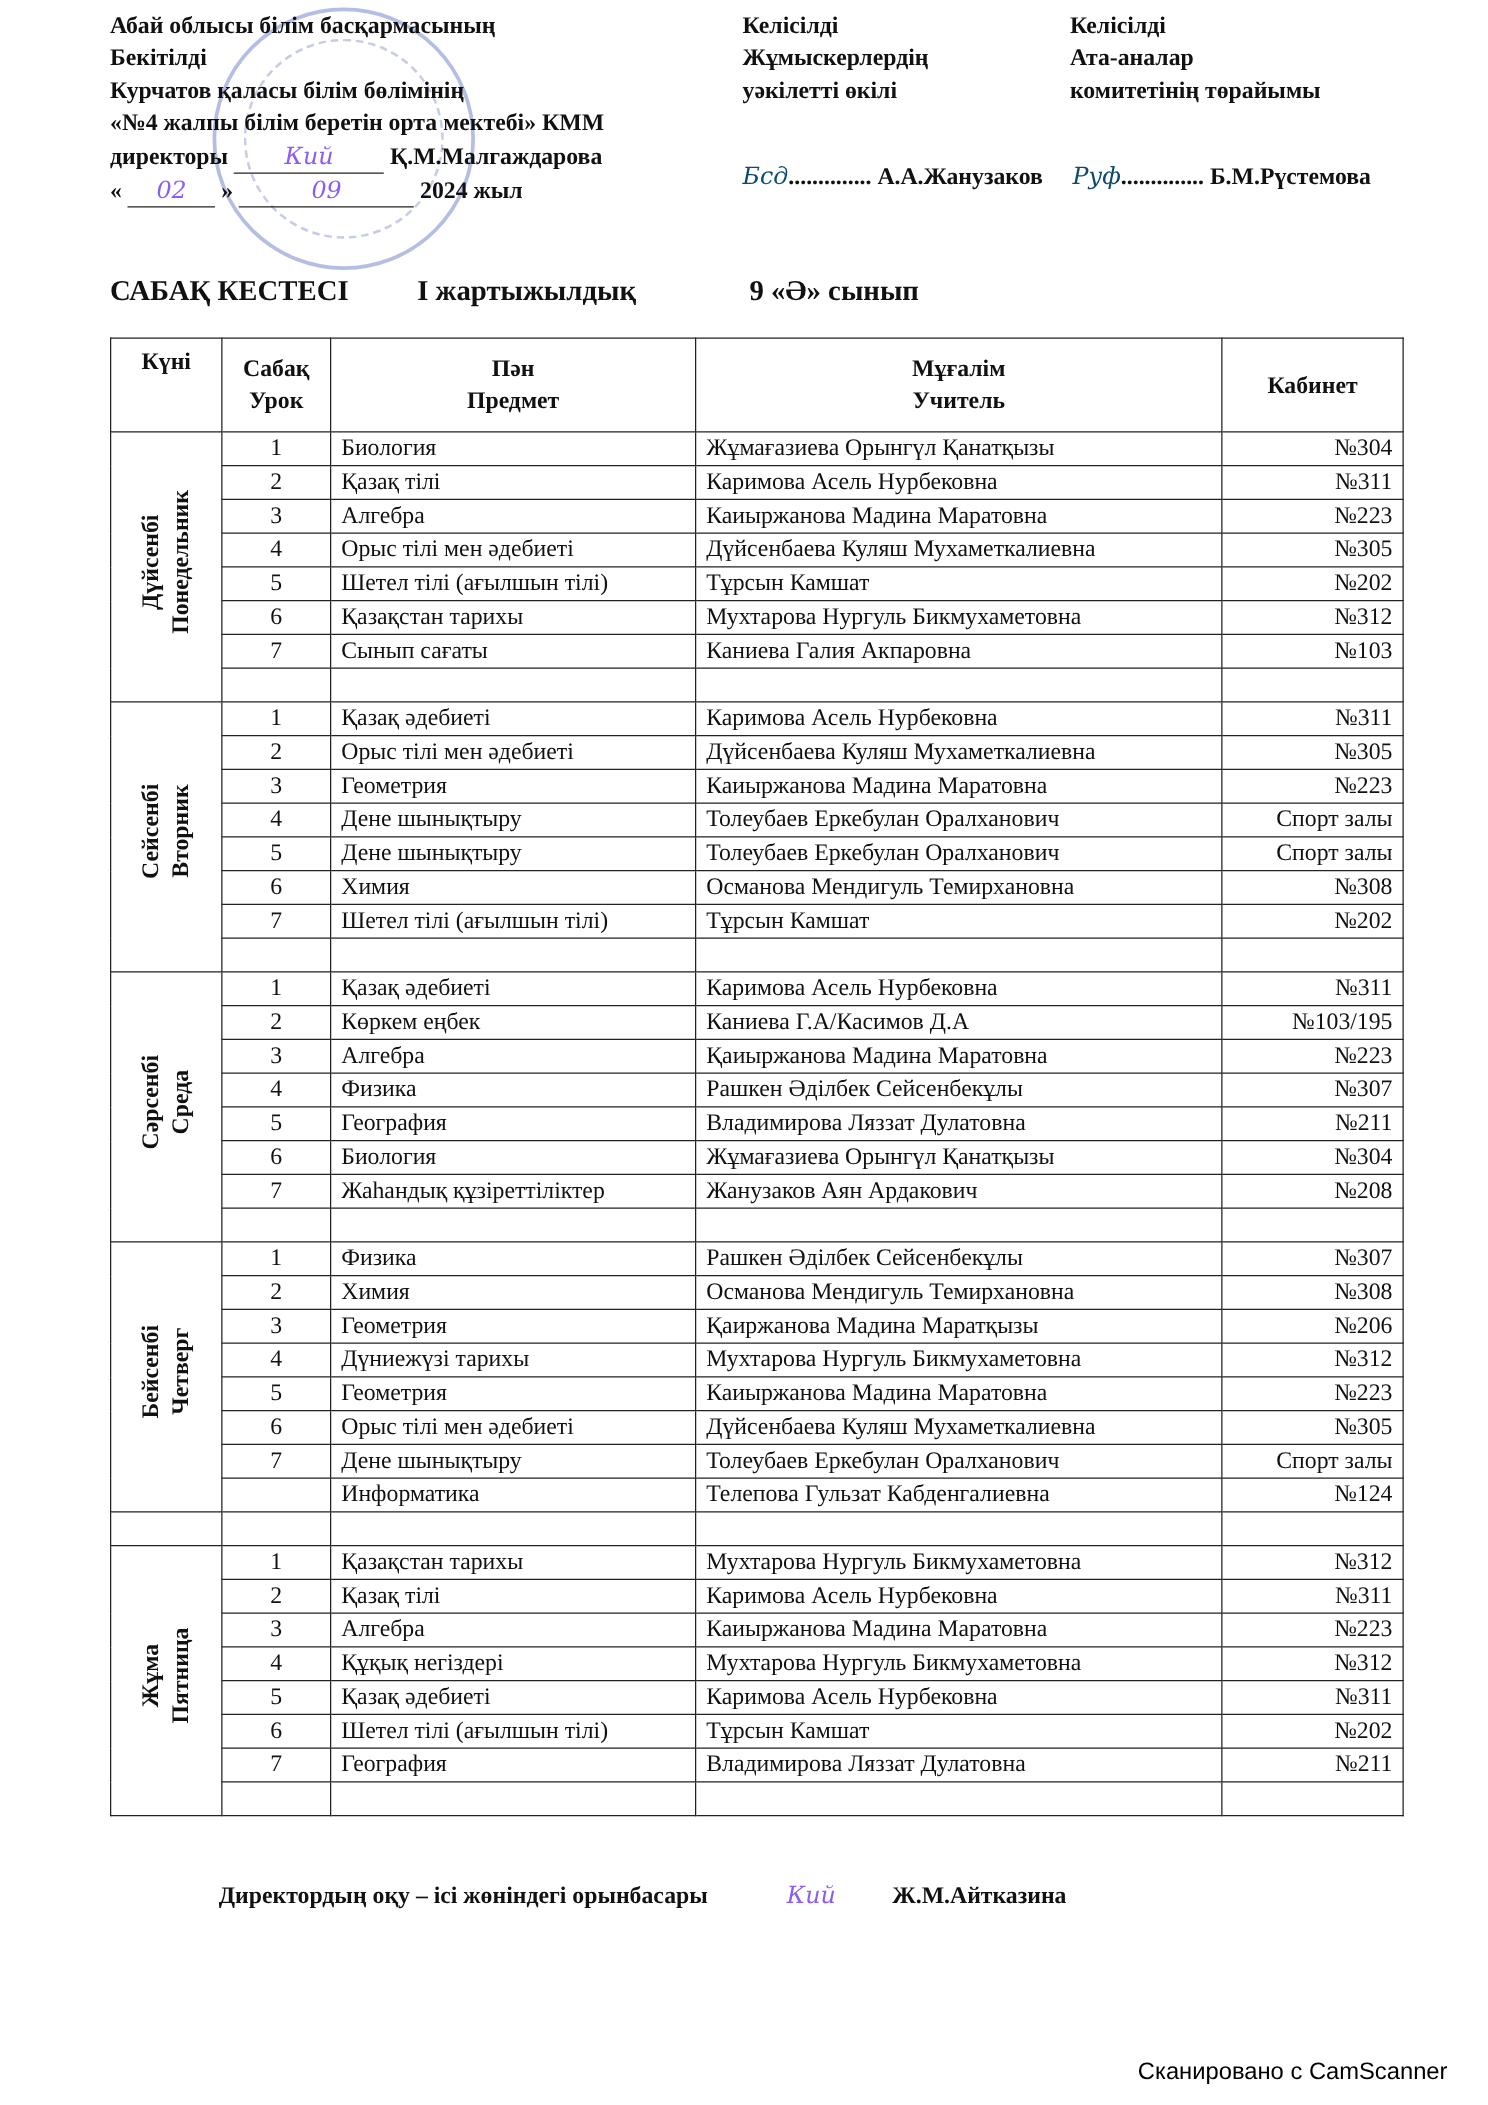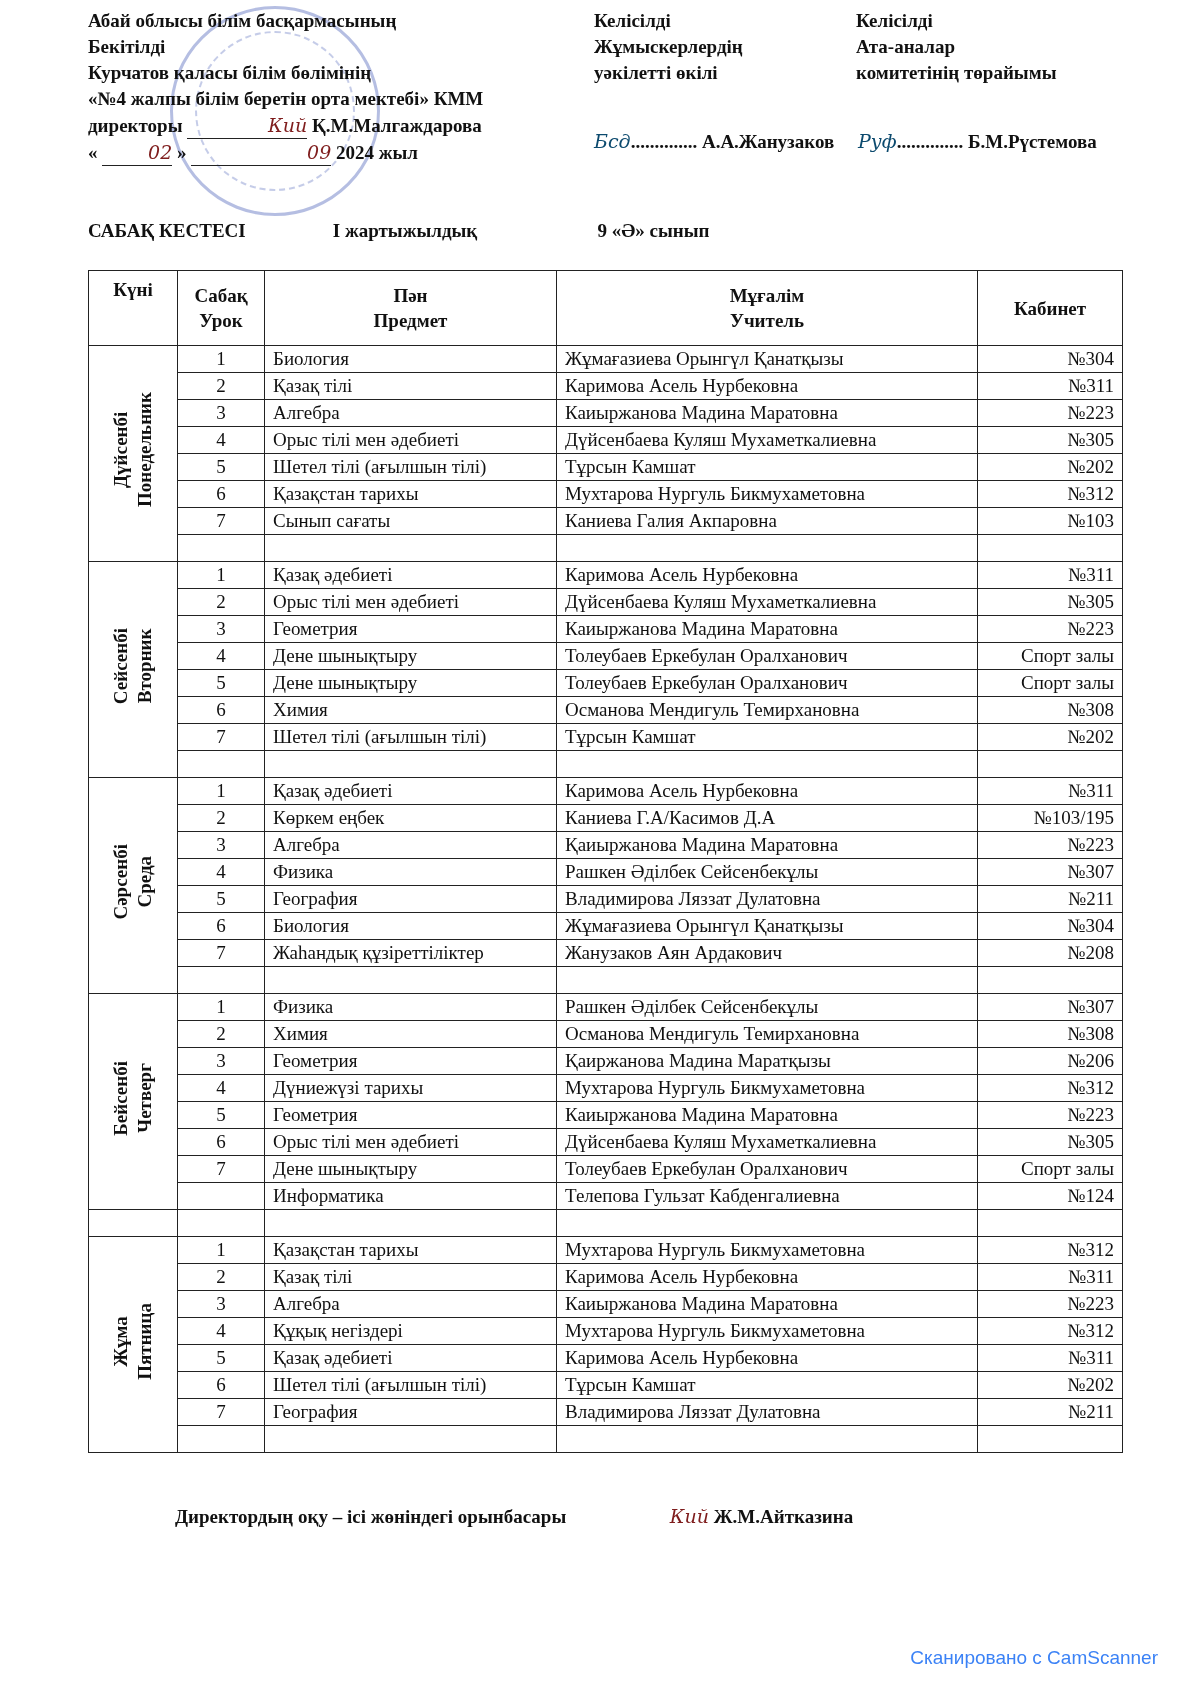--- a/index.html
+++ b/index.html
@@ -5,51 +5,51 @@
   html, body { margin: 0; padding: 0; background: #ffffff; }
   body {
     width: 1190px; height: 1684px; position: relative; overflow: hidden;
     font-family: "Liberation Serif", "DejaVu Serif", serif; color: #111;
   }
   .hdr { position: absolute; font-weight: bold; font-size: 19px; line-height: 26px; }
   .hdr div { white-space: nowrap; }
   #approve { left: 88px; top: 8px; }
   #agree1 { left: 594px; top: 8px; }
   #agree2 { left: 856px; top: 8px; }
-  .uline { display: inline-block; border-bottom: 1.5px solid #222; text-align: right;
-           font-family: "DejaVu Serif", serif; font-style: italic; font-weight: normal; color: #7f1d1d; }
+  .uline { display: inline-block; border-bottom: 1.5px solid #222; text-align: center;
+           font-family: "DejaVu Serif", serif; font-style: italic; font-weight: normal; color: #8b5cf6; }
   .stamp {
     position: absolute; left: 170px; top: 6px; width: 210px; height: 210px; border-radius: 50%;
     border: 3px solid rgba(90,110,190,0.45); box-sizing: border-box;
   }
   .stamp::after {
     content: ""; position: absolute; left: 22px; top: 22px; right: 22px; bottom: 22px; border-radius: 50%;
     border: 2px dashed rgba(90,110,190,0.35);
   }
   .sigline { position: absolute; font-weight: bold; font-size: 19px; white-space: nowrap; }
   .sig { font-family: "DejaVu Serif", serif; font-style: italic; font-weight: normal; color: #0c4a6e; }
-  #titlebar { position: absolute; top: 220px; left: 88px; font-weight: bold; font-size: 19px; white-space: nowrap; }
+  #titlebar { position: absolute; top: 220px; left: 88px; font-weight: bold; font-size: 23px; white-space: nowrap; }
   #titlebar span { display: inline-block; }
   table.sched {
     position: absolute; left: 88px; top: 270px; width: 1035px; border-collapse: collapse;
     font-size: 19px;
   }
   table.sched th, table.sched td { border: 1.5px solid #222; padding: 0 8px; height: 26px; line-height: 26px; }
   table.sched th { font-weight: bold; text-align: center; height: 68px; line-height: 25px; }
   td.num { text-align: center; width: 70px; }
   td.room { text-align: right; width: 128px; }
   td.subj { width: 275px; white-space: nowrap; }
   td.teach { white-space: nowrap; }
   td.day { width: 72px; padding: 0; text-align: center; vertical-align: middle; }
   .dayname {
     writing-mode: vertical-rl; transform: rotate(180deg); font-weight: bold; font-size: 19px;
     line-height: 24px; display: inline-block; white-space: nowrap;
   }
   #footer { position: absolute; left: 175px; top: 1505px; font-weight: bold; font-size: 19px; white-space: nowrap; }
-  #scanmark { position: absolute; right: 32px; top: 1647px; font-family: "Liberation Sans", sans-serif; font-size: 19px; color: #3b82f6; }
+  #scanmark { position: absolute; right: 32px; top: 1647px; font-family: "Liberation Sans", sans-serif; font-size: 19px; color: #000000; }
 </style>
 </head>
 <body>
 
 <div class="stamp"></div>
 
 <div class="hdr" id="approve">
   <div>Абай облысы білім басқармасының</div>
   <div>Бекітілді</div>
   <div>Курчатов қаласы білім бөлімінің</div>

